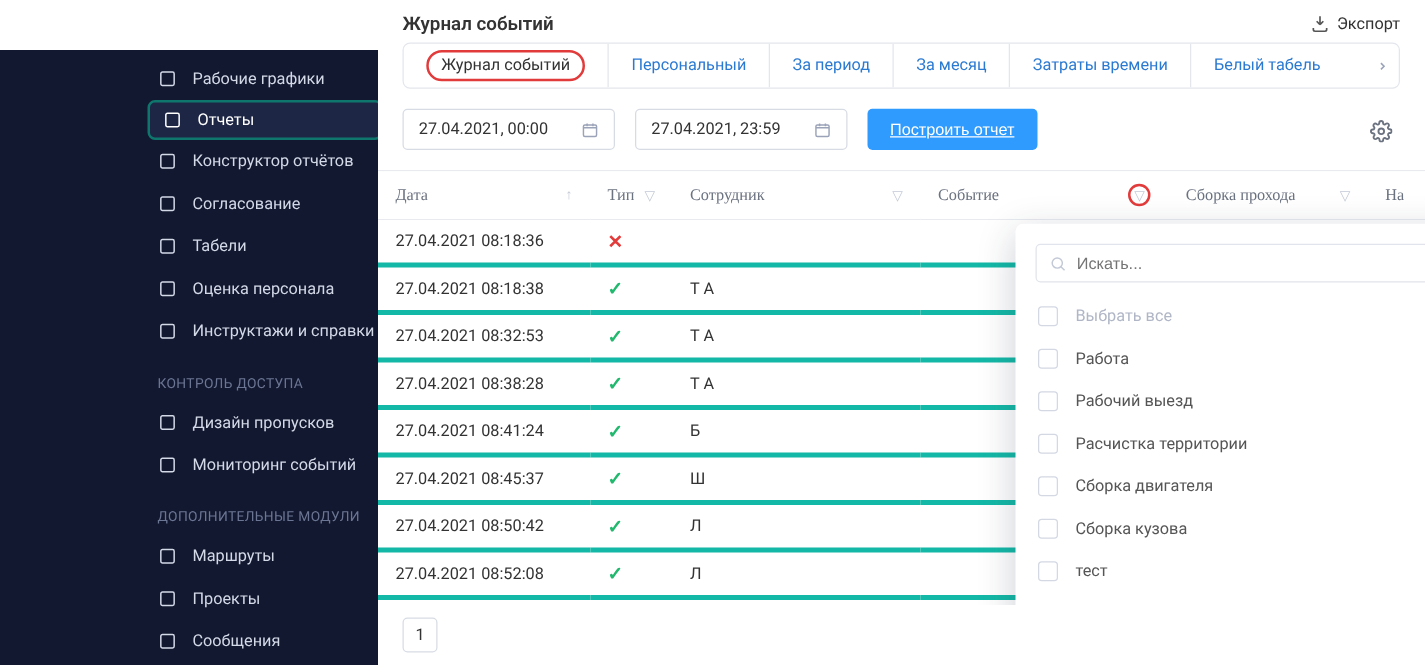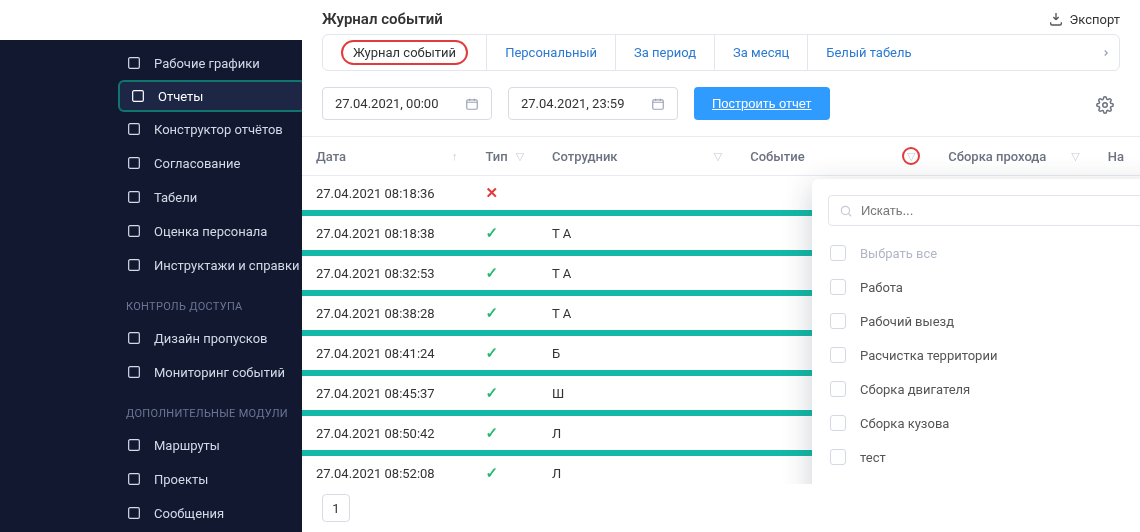--- a/index.html
+++ b/index.html
@@ -23,23 +23,23 @@
   .tab.active { color:#333; position:relative; }
   .tab.active span { border:2px solid #e23b3b; border-radius:14px; padding:3px 10px; }
   .tab-scroll { width:26px; display:flex; align-items:center; justify-content:center; color:#9aa3b8; cursor:pointer; }
   .filters { display:flex; align-items:flex-end; gap:16px; padding: 16px 20px; }
   .date-in { display:flex; align-items:center; gap:10px; border:1px solid #d7dbe4; border-radius:4px; padding:8px 12px; font-size:13px; background:#fff; min-width:170px; justify-content:space-between; }
   .btn-primary { background:#2f9bff; color:#fff; border:none; border-radius:4px; padding:9px 18px; font-size:13px; cursor:pointer;text-decoration:underline; }
   .spacer { flex:1; }
   .gear { color:#6b7280; cursor:pointer; padding:6px; }
   .table-wrap { flex:1; overflow:auto; border-top:1px solid #e8eaf0; position:relative; }
   table { border-collapse: collapse; width: 100%; font-size: 13px; }
-  th { text-align:left; font-weight:500; color:#6b7280; padding:10px 14px; border-bottom:1px solid #e8eaf0; background:#fff; position:sticky; top:0; white-space:nowrap; }
+  th { text-align:left; font-weight:500; color:#6b7280; padding:10px 14px; border-bottom:1px solid #e8eaf0; background:#fff; position:sticky; top:0; white-space:nowrap;font-family:Liberation Serif, serif; }
   th .hd { display:flex; align-items:center; justify-content:space-between; gap:8px; }
-  td { padding:8px 14px; border-bottom:6px solid #14b8a6; white-space:nowrap; }
+  td { padding:8px 14px; border-bottom:4px solid #14b8a6; white-space:nowrap; }
   .sort-ic, .filt-ic { color:#c3c9d6; font-size:11px; }
   .filt-ic.marked { display:inline-flex; width:18px; height:18px; border:2px solid #e23b3b; border-radius:50%; align-items:center; justify-content:center; }
   .chk-ok { color:#22b96f; font-size:15px; font-weight:700; }
   .chk-no { color:#e23b3b; font-size:15px; font-weight:700; }
   .pager { padding:10px 20px; }
   .page-btn { display:inline-flex; width:28px; height:28px; align-items:center; justify-content:center; border:1px solid #d7dbe4; border-radius:4px; font-size:13px; cursor:pointer; }
   
   .popup { position:absolute; top:42px; left:510px; width:380px; background:#fff; border-radius:6px; box-shadow:0 8px 30px rgba(30,40,70,.22); z-index:50; padding:16px 16px 12px; }
   .popup-search { display:flex; align-items:center; gap:8px; border:1px solid #e1e4ec; border-radius:4px; padding:7px 10px; color:#aeb4c4; margin-bottom:10px; }
   .popup-search input { border:none; outline:none; font-size:13px; flex:1; color:#aeb4c4; background:transparent; }
@@ -181,20 +181,21 @@
       </div>
     </div>
 
     <div class="tabs-wrap">
       <div class="tabs">
         <div id="tabs-host" style="display:flex; flex:1;">
             <div class="tab active"><span>Журнал событий</span></div>
             <div class="tab">Персональный</div>
             <div class="tab">За период</div>
             <div class="tab">За месяц</div>
+            <div class="tab">Затраты времени</div>
             <div class="tab">Белый табель</div>
           </div>
         <div class="tab-scroll">
           <svg width="10" height="10" viewBox="0 0 24 24" fill="none" stroke="currentColor" stroke-width="3">
               <path d="M9 6l6 6-6 6"></path>
             </svg>
         </div>
       </div>
     </div>
 

